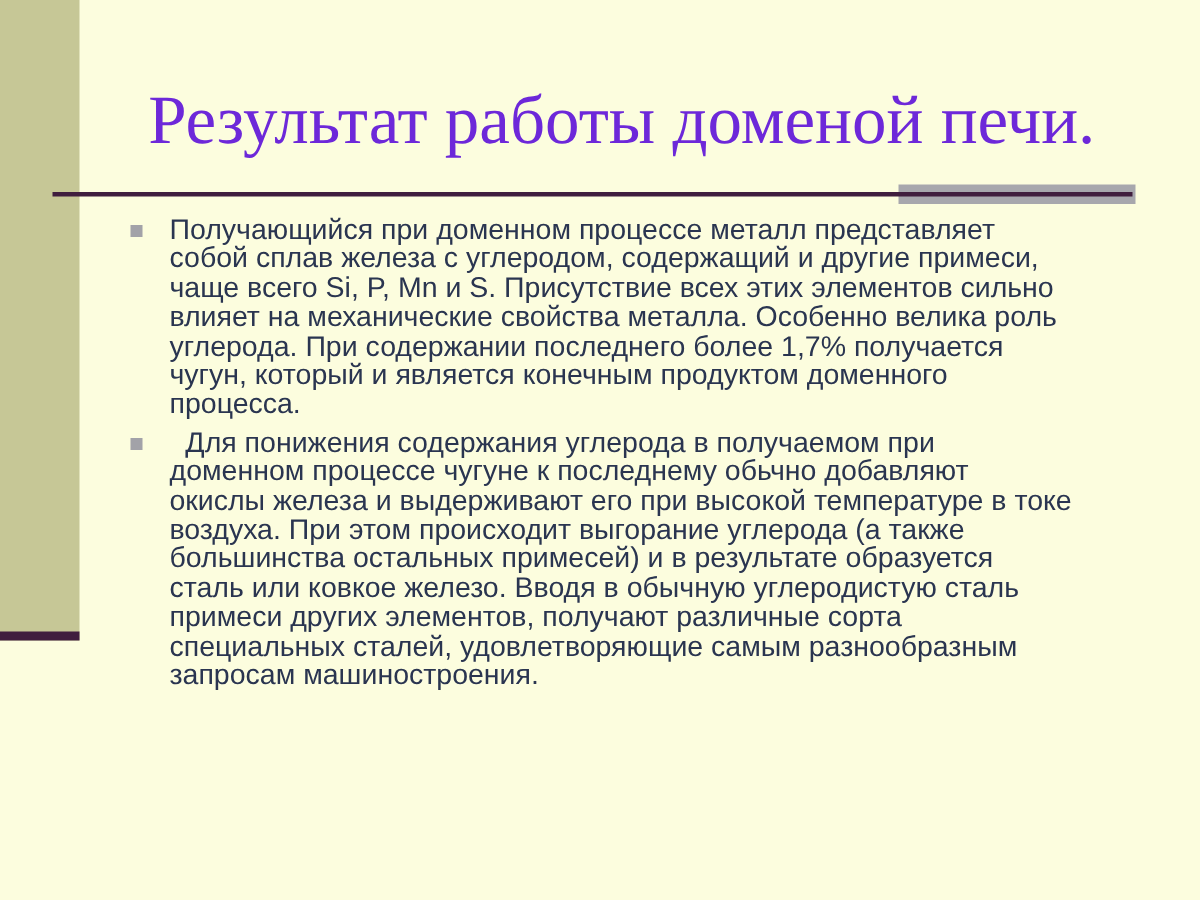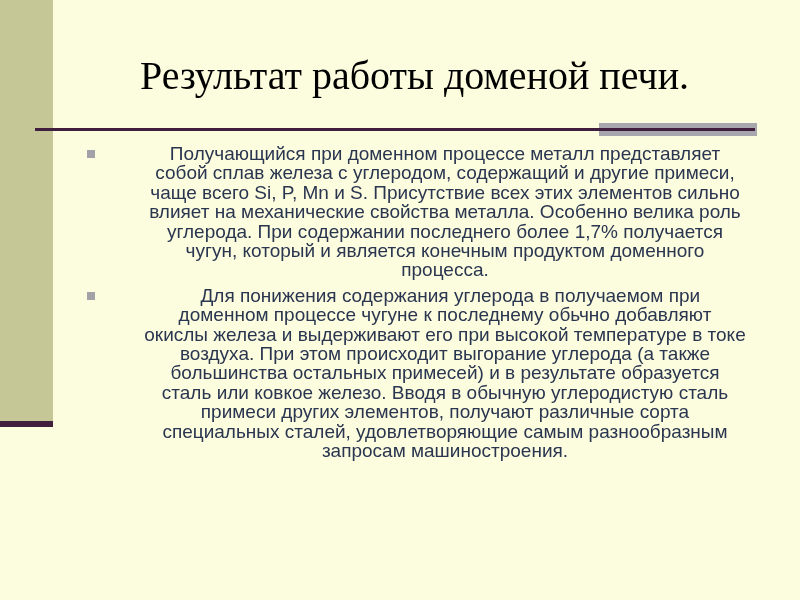--- a/index.html
+++ b/index.html
@@ -26,23 +26,23 @@
   }
   .title {
     position: absolute;
     left: 53px;
     right: 24px;
     top: 52px;
     margin: 0;
     text-align: center;
     font-family: "Liberation Serif", serif;
     font-weight: normal;
-    font-size: 40px;
+    font-size: 46px;
     line-height: 1.2;
-    color: #000000;
+    color: #6d28d9;
   }
   .rule-wrap {
     position: absolute;
     left: 35px;
     top: 123px;
     width: 722px;
     height: 13px;
   }
   .rule-gray {
     position: absolute;
@@ -63,21 +63,20 @@
   .content {
     position: absolute;
     left: 87px;
     top: 144px;
     width: 690px;
   }
   .bullet-item {
     position: relative;
     padding-left: 26px;
     margin-bottom: 6px;
-    text-align: center;
   }
   .bullet-marker {
     position: absolute;
     left: 0;
     top: 6px;
     width: 8px;
     height: 8px;
     background: #A2A2A8;
   }
   .bullet-text {

